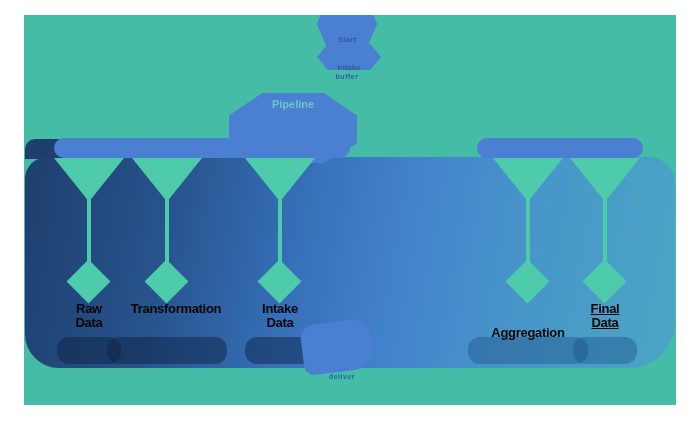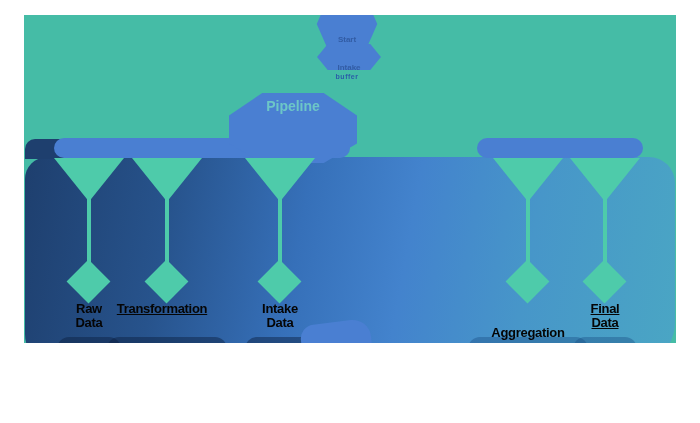--- a/index.html
+++ b/index.html
@@ -1,16 +1,16 @@
 <!DOCTYPE html>
 <html><head>
 <meta charset="utf-8">
 <style>
   html,body{margin:0;padding:0;background:#ffffff;}
-  .page{position:relative;width:700px;height:343px;background:#ffffff;overflow:hidden;
+  .page{position:relative;width:700px;height:405px;background:#ffffff;overflow:hidden;
         font-family:"Liberation Sans","DejaVu Sans",sans-serif;}
   .canvas{position:absolute;left:24px;top:15px;width:652px;height:393px;
           background:#45bca6;overflow:hidden;}
 
   
   .panel{position:absolute;left:1px;top:142px;width:650px;height:211px;
          background:linear-gradient(100deg,#1e3f6e 0%,#27538c 22%,#3670b9 42%,#4383cd 58%,#4796c9 76%,#4aa6c4 100%);
          border-radius:22px 26px 46px 34px;}
 
   
@@ -22,21 +22,21 @@
   
   .hex{position:absolute;background:#4a7fd2;display:flex;align-items:flex-end;justify-content:center;
        clip-path:polygon(8% 50%,22% 0,78% 0,92% 50%,78% 100%,22% 100%);}
   .hex1{left:287px;top:-14px;width:72px;height:46px;}
   .hex2{left:287px;top:29px;width:76px;height:26px;align-items:center;}
   .hex-label{font-size:8px;font-weight:bold;color:rgba(26,58,120,0.5);padding-bottom:3px;}
   .hex2 .hex-label{padding-bottom:0;margin-top:20px;}
   .octagon{position:absolute;left:205px;top:78px;width:128px;height:70px;background:#4a7fd2;
            clip-path:polygon(26% 0,74% 0,100% 32%,100% 72%,74% 100%,26% 100%,0 72%,0 32%);
            display:flex;justify-content:center;}
-  .oct-label{font-size:14px;font-weight:bold;color:rgba(120,222,195,0.75);margin-top:5px;}
+  .oct-label{font-size:11px;font-weight:bold;color:rgba(120,222,195,0.75);margin-top:5px;}
   .caption{position:absolute;width:120px;text-align:center;font-size:7px;font-weight:bold;
            color:#2b5ea9;letter-spacing:0.5px;}
   .cap1{left:263px;top:33px;}
   .cap2{left:263px;top:58px;}
   .cap3{left:258px;top:358px;}
 
   
   .tri{position:absolute;top:143px;width:70px;height:41px;background:#4ecbaa;
        clip-path:polygon(0 0,100% 0,53% 100%,47% 100%);}
   .stem{position:absolute;top:182px;width:4px;height:68px;background:#4ecbaa;}
@@ -50,21 +50,21 @@
   
   .foot{position:absolute;top:322px;height:27px;border-radius:12px;background:rgba(13,34,66,0.48);}
   .foot-r{background:rgba(23,74,128,0.38);}
   .foot0{left:33px;width:64px;}
   .foot1{left:83px;width:120px;}
   .foot2{left:221px;width:70px;}
   .foot3{left:444px;width:120px;}
   .foot4{left:549px;width:64px;}
   .flabel{position:absolute;top:287px;width:140px;text-align:center;color:#050505;
           font-size:13px;font-weight:bold;line-height:1.1;letter-spacing:-0.3px;}
-  .fl0{left:-5px;} .fl1{left:68px;text-decoration:underline;} .fl2{left:186px;} .fl3{left:434px;margin-top:24px;} .fl4{left:511px;text-decoration:underline;}
+  .fl0{left:-5px;} .fl1{left:82px;} .fl2{left:186px;} .fl3{left:434px;margin-top:24px;} .fl4{left:511px;text-decoration:underline;}
 
   
   .end-block{position:absolute;left:278px;top:307px;width:70px;height:50px;background:#4a7fd2;
              border-radius:14px 18px 20px 10px;transform:rotate(-7deg);}
 </style>
 </head>
 <body>
 
 <div class="page">
   <div class="canvas">

